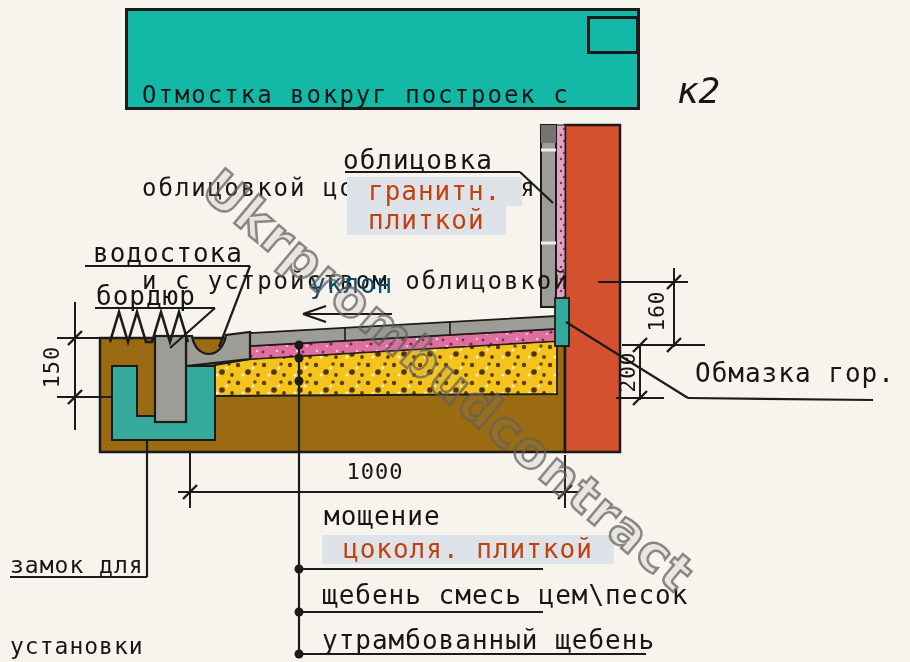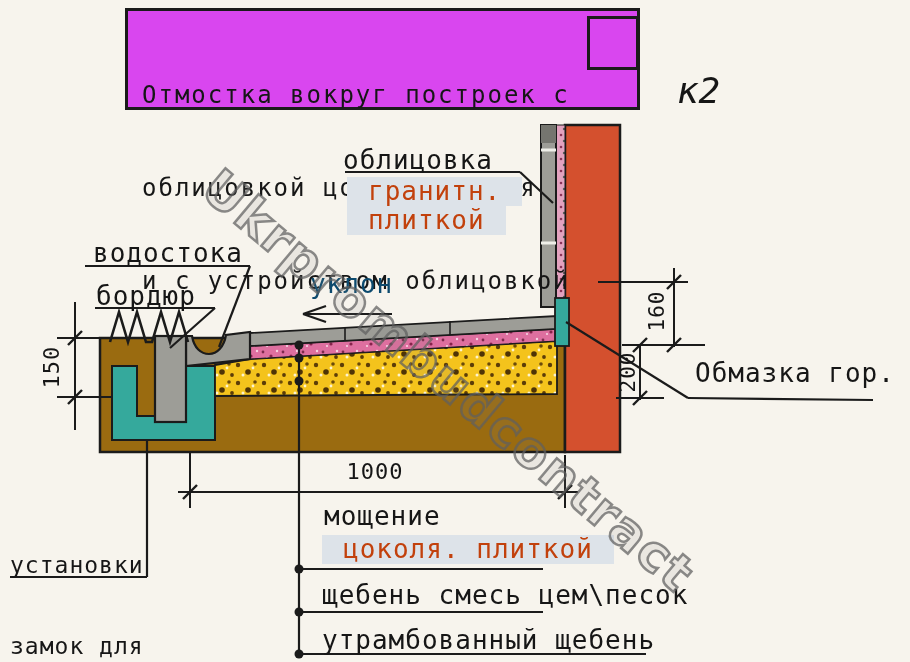--- a/index.html
+++ b/index.html
@@ -14,25 +14,25 @@
 
   
   .soil{fill:var(--soil)}
   .teal{fill:var(--teal)}
   .concrete{fill:var(--concrete)}
   .wall{fill:var(--wall)}
   .ink{stroke:var(--ink)}
 
   .title-box{
     left:125px;top:8px;width:515px;height:102px;
-    border:3px solid #1b1b1b;background:#d946ef;box-sizing:border-box;
+    border:3px solid #1b1b1b;background:#14b8a6;box-sizing:border-box;
     padding:7px 0 0 14px;font-size:24px;line-height:31px;letter-spacing:2px;white-space:pre;
   }
   .code-box{
-    left:459px;top:5px;width:52px;height:54px;border:3px solid #1b1b1b;box-sizing:border-box;
+    left:459px;top:5px;width:52px;height:38px;border:3px solid #1b1b1b;box-sizing:border-box;
     font-size:36px;font-style:italic;text-align:right;line-height:48px;letter-spacing:0;
   }
   .lbl{position:absolute;font-size:26px;letter-spacing:1px;white-space:pre;line-height:29px}
   .lbl.small{font-size:23px;line-height:27px}
   .note{color:#c2410c;background:#dde3e9;padding:0 21px;display:inline-block}
   .dim{position:absolute;font-size:22px;letter-spacing:1px;text-align:center;height:22px;line-height:22px}
   .rot{transform:rotate(-90deg)}
   .watermark{
     left:228px;top:158px;width:700px;
     font-family:"DejaVu Sans","Liberation Sans",sans-serif;
@@ -178,22 +178,22 @@
 
 <div class="lbl" style="left:93px;top:239px">водостока</div>
 <div class="lbl" style="left:96px;top:282px">бордюр</div>
 <div class="lbl" style="left:310px;top:270px;color:#0c4a6e">уклон</div>
 
 <div class="lbl" style="left:695px;top:296px;line-height:31px">
   <div>Обмазка гор.</div>
 </div>
 
 <div class="lbl small" style="left:10px;top:498px">
+  <div>замок для</div>
   <div>установки</div>
-  <div>замок для</div>
   
 </div>
 
 <div class="lbl" style="left:324px;top:502px">мощение</div>
 <div class="lbl" style="left:322px;top:535px"><span class="note">цоколя. плиткой</span></div>
 <div class="lbl" style="left:322px;top:581px">щебень смесь цем\песок</div>
 <div class="lbl" style="left:322px;top:626px">утрамбованный щебень</div>
 
 <div class="dim rot" style="left:24px;top:356px;width:56px">150</div>
 <div class="dim" style="left:330px;top:461px;width:90px">1000</div>

